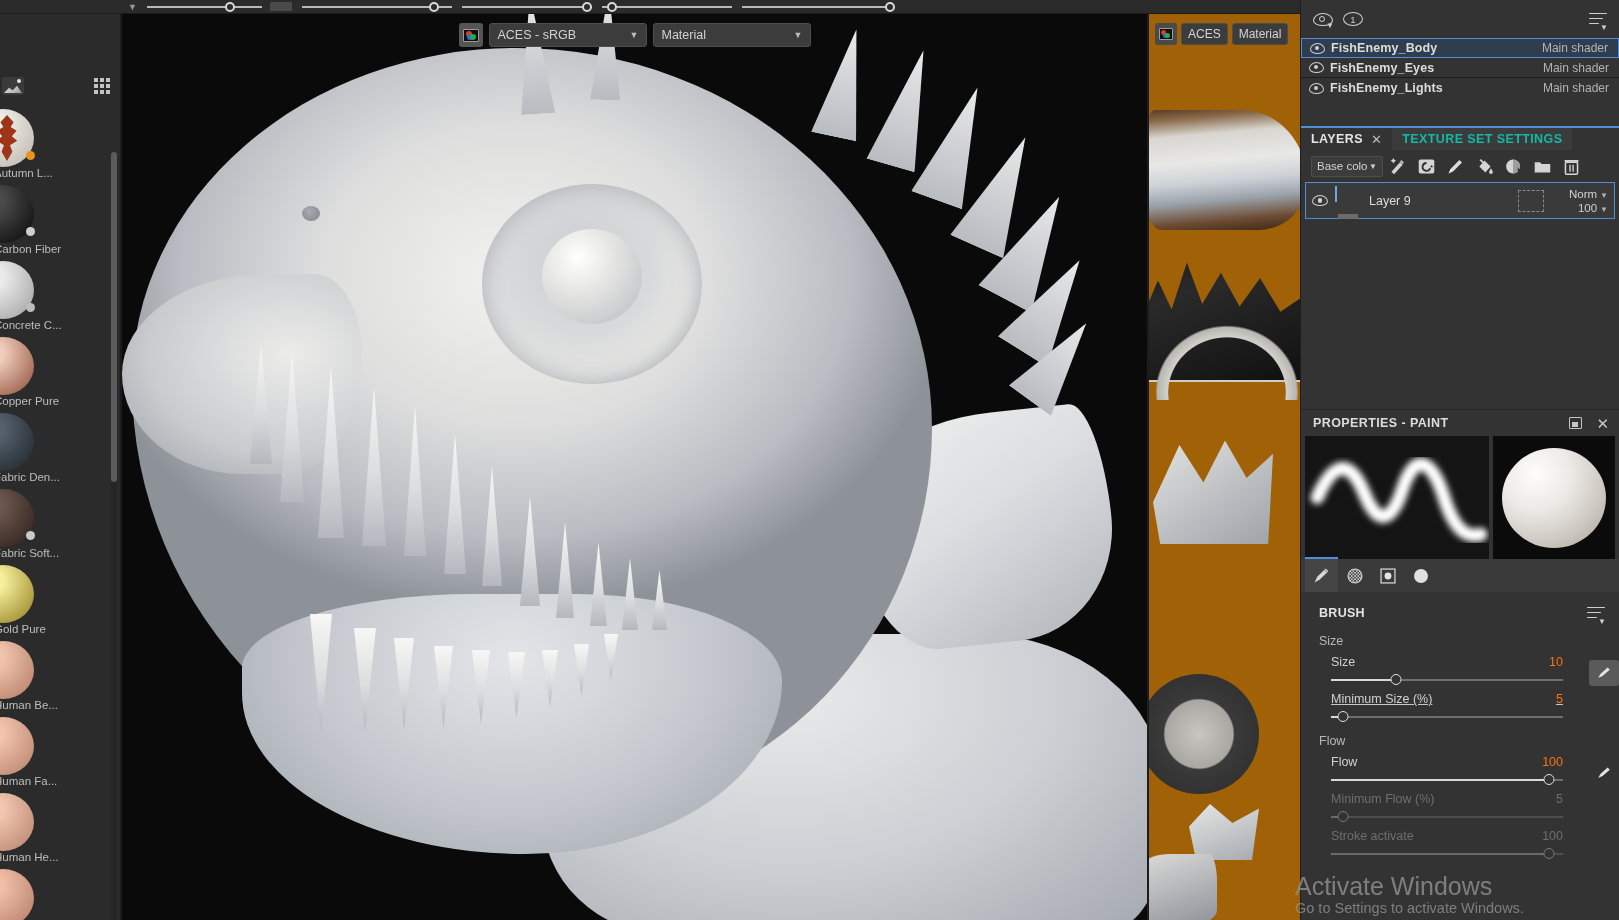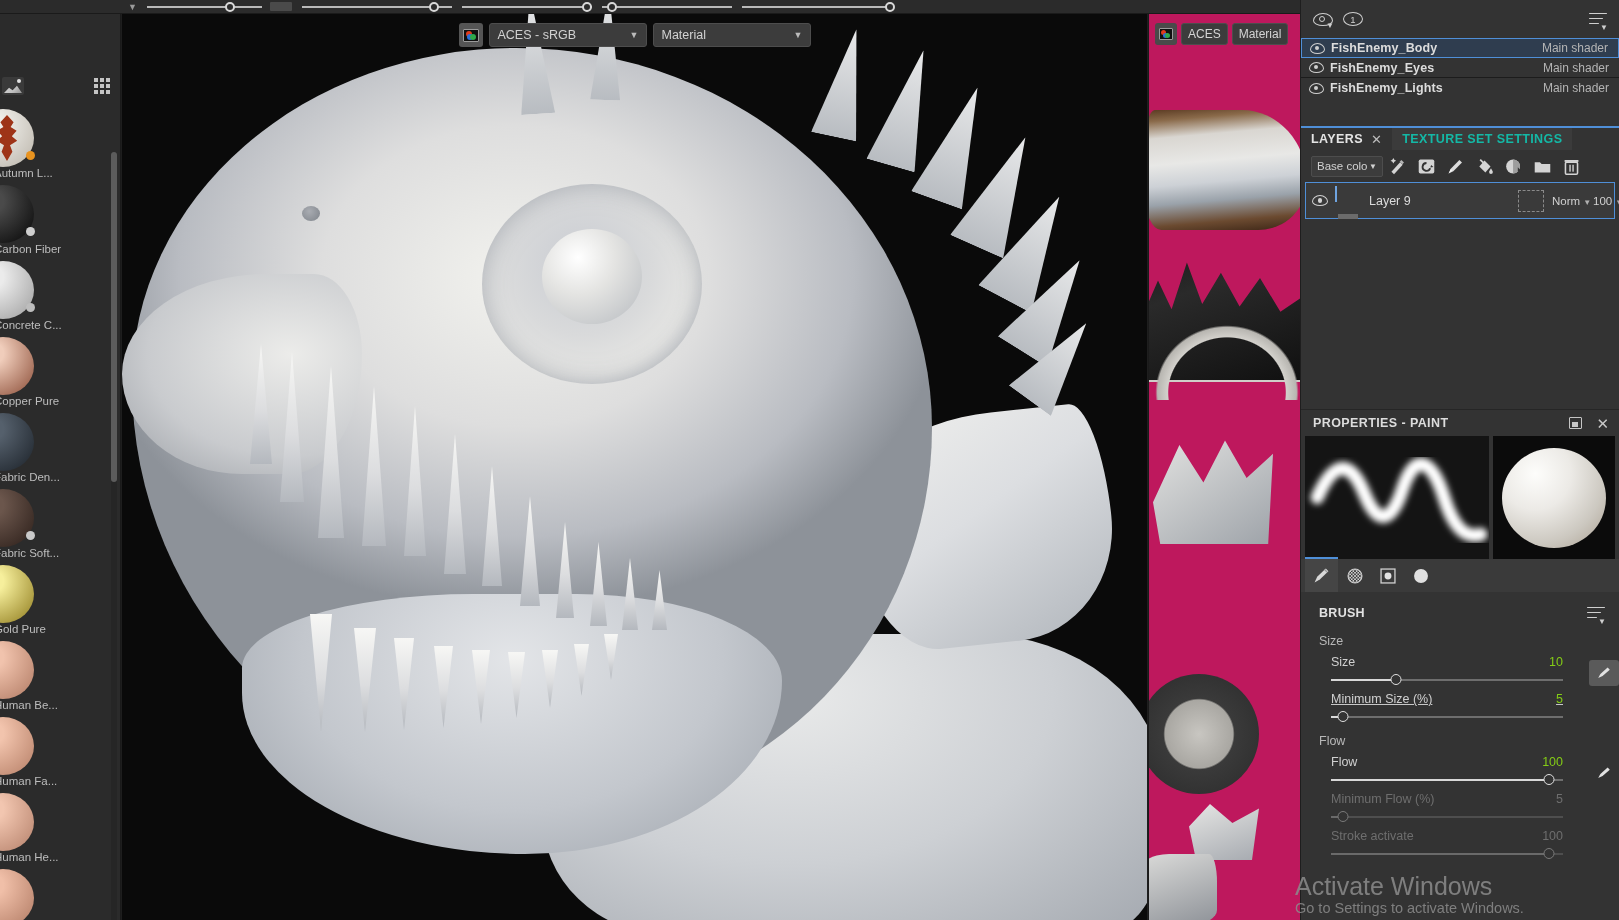--- a/index.html
+++ b/index.html
@@ -186,21 +186,21 @@
   .tooth.up {
     clip-path: polygon(50% 100%, 0 0, 100% 0);
   }
   .tooth.dn {
     clip-path: polygon(50% 0, 0 100%, 100% 100%);
   }
 
   
   #view2d {
     position: absolute; left: 1148px; top: 14px; width: 152px; height: 906px;
-    background: #be185d; overflow: hidden; border-left: 1px solid #1a1a1a;
+    background: #a16207; overflow: hidden; border-left: 1px solid #1a1a1a;
   }
   #view2d-toolbar {
     position: absolute; left: 6px; top: 6px; height: 28px;
     display: flex; align-items: center; gap: 4px; z-index: 5;
   }
   .vp2-btn {
     width: 22px; height: 22px; background: #4a4a4a; border-radius: 3px;
     display: flex; align-items: center; justify-content: center;
   }
   .vp2-btn .scr {
@@ -333,21 +333,21 @@
   }
   .l-thumbbar {
     position: absolute; left: 3px; bottom: -4px; width: 20px; height: 5px; background: #6b6b6b;
   }
   .l-name { font-size: 12.5px; color: #dcdcdc; }
   .l-maskbox {
     margin-left: auto; width: 26px; height: 22px;
     border: 1px dashed #8a8a8a; flex: none;
   }
   .l-blend {
-    width: 56px; margin-left: 8px; display: flex; flex-direction: row;
+    width: 56px; margin-left: 8px; display: flex; flex-direction: column;
     align-items: flex-end; font-size: 11.5px; color: #d0d0d0; gap: 2px;
   }
   .l-blend span .cv { font-size: 8px; margin-left: 3px; color: #b0b0b0; }
 
   
   #props {
     position: absolute; left: 0; top: 409px; width: 318px; height: 511px;
     background: #333; border-top: 1px solid #262626;
   }
   #props-head {
@@ -398,21 +398,21 @@
   #brushbody { padding: 10px 0 0 0; }
   #brush-head {
     display: flex; align-items: center; padding: 0 14px 0 18px; height: 22px;
   }
   #brush-title { font-size: 12.5px; font-weight: bold; color: #e2e2e2; letter-spacing: 0.3px; }
 
   .grp-label { padding: 10px 0 2px 18px; font-size: 12.5px; color: #b8b8b8; }
   .param { padding: 2px 18px 0 30px; }
   .param-top { display: flex; align-items: center; justify-content: space-between; height: 20px; }
   .param-name { font-size: 12.5px; color: #d0d0d0; }
-  .param-val { font-size: 12.5px; color: #84cc16; }
+  .param-val { font-size: 12.5px; color: #f97316; }
   .param.dim .param-name, .param.dim .param-val { color: #6e6e6e; }
   .slider {
     position: relative; height: 14px; margin-top: 1px;
   }
   .slider .track {
     position: absolute; top: 6px; left: 0; right: 0; height: 1.6px; background: #6e6e6e;
   }
   .slider .fill {
     position: absolute; top: 6px; left: 0; height: 1.6px; background: #d8d8d8;
   }

